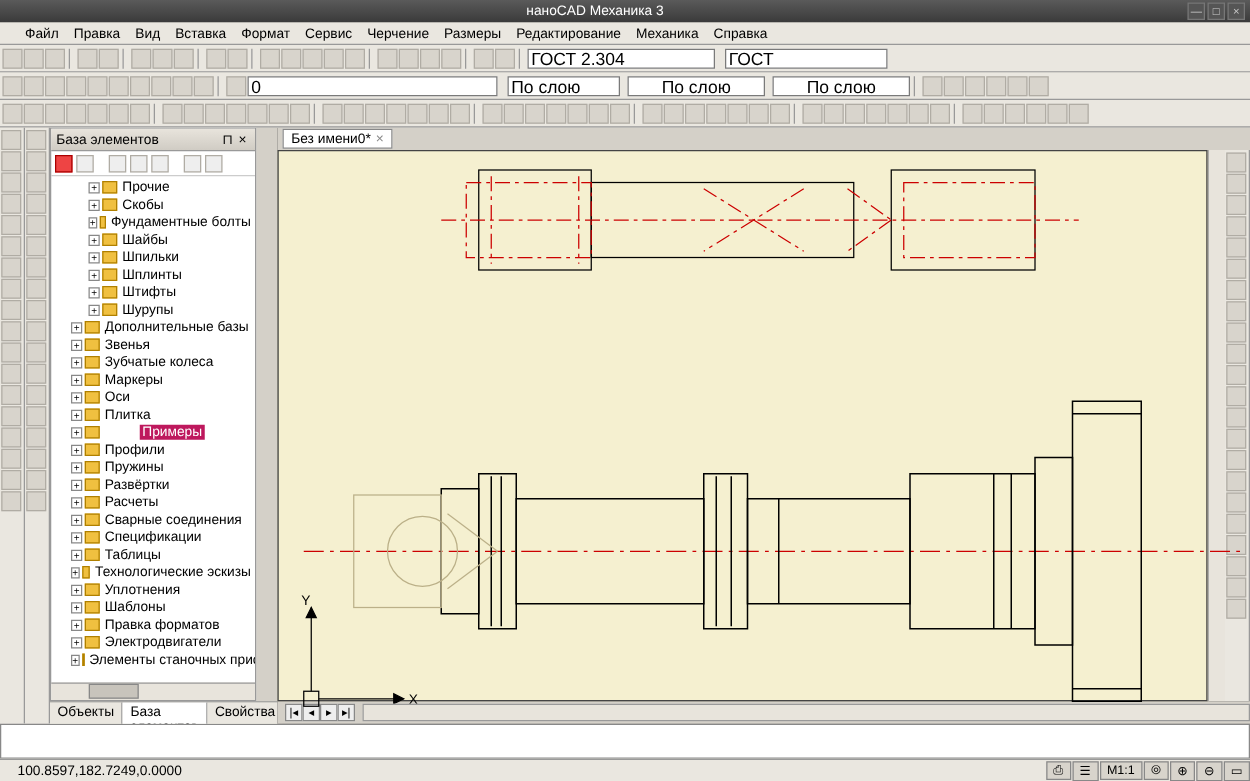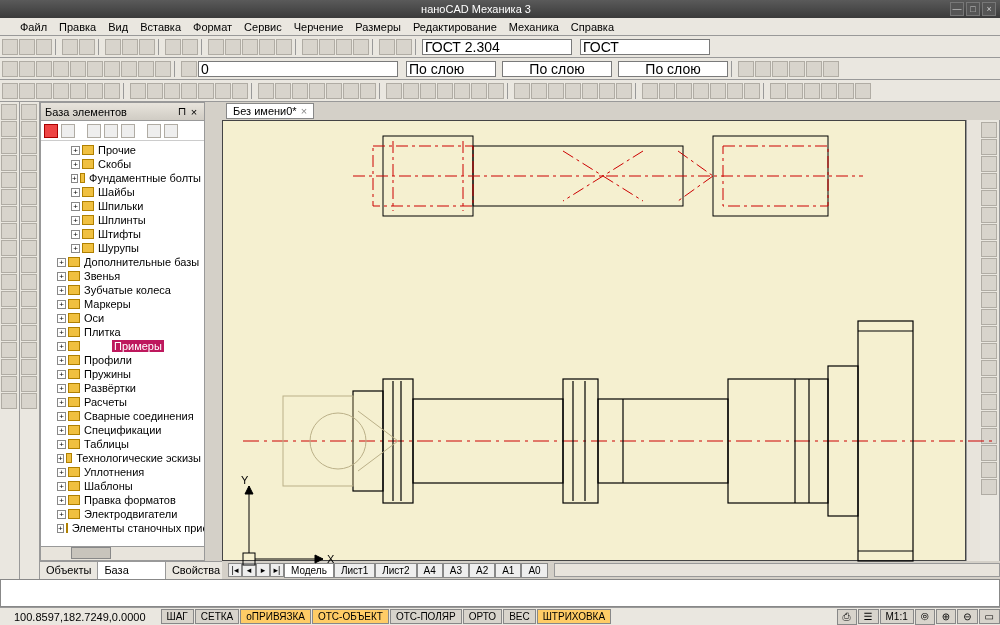--- a/index.html
+++ b/index.html
@@ -513,50 +513,30 @@
           <span class="tbtn"></span>
           <span class="tbtn"></span>
           <span class="tbtn"></span>
         </div>
     </div>
     <div class="layout-tabs">
       <span class="nav">|◂</span>
       <span class="nav">◂</span>
       <span class="nav">▸</span>
       <span class="nav">▸|</span>
-      <span id="ltabs" style="display:flex">
-          <span class="lt active">Модель</span>
-          <span class="lt">Лист1</span>
-          <span class="lt">Лист2</span>
-          <span class="lt">A4</span>
-          <span class="lt">A3</span>
-          <span class="lt">A2</span>
-          <span class="lt">A1</span>
-          <span class="lt">A0</span>
-        </span>
       <div class="hsbar"></div>
     </div>
   </div>
 </div>
 
 <div class="cmdline">
 </div>
 
 <div class="statusbar">
   <span class="coord">100.8597,182.7249,0.0000</span>
-  <span id="sbtns" style="display:flex">
-      <span class="sbtn off">ШАГ</span>
-      <span class="sbtn off">СЕТКА</span>
-      <span class="sbtn on">оПРИВЯЗКА</span>
-      <span class="sbtn on">ОТС-ОБЪЕКТ</span>
-      <span class="sbtn off">ОТС-ПОЛЯР</span>
-      <span class="sbtn off">ОРТО</span>
-      <span class="sbtn off">ВЕС</span>
-      <span class="sbtn on">ШТРИХОВКА</span>
-    </span>
   <span class="spacer"></span>
   <span class="sbtn off">⎙</span>
   <span class="sbtn off">☰</span>
   <span class="sbtn off">М1:1</span>
   <span class="sbtn off">⦾</span>
   <span class="sbtn off">⊕</span>
   <span class="sbtn off">⊖</span>
   <span class="sbtn off">▭</span>
 </div>
 

